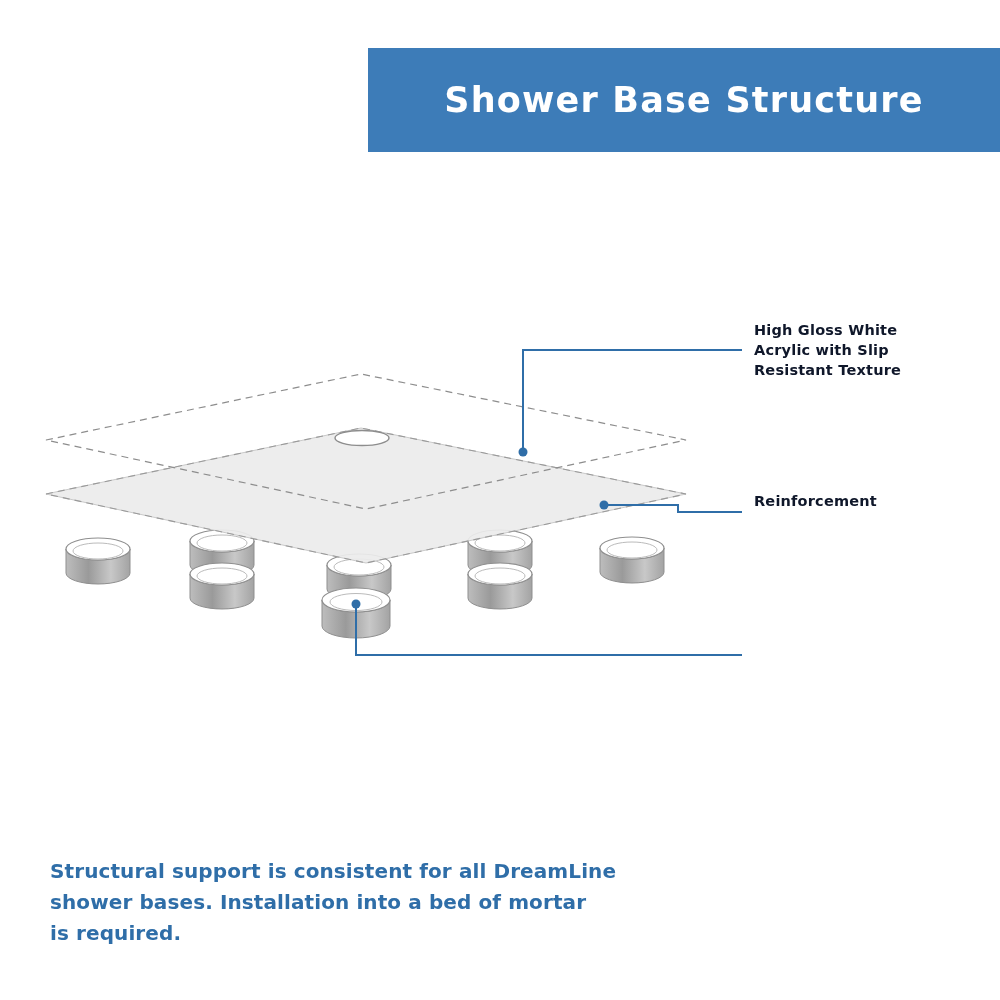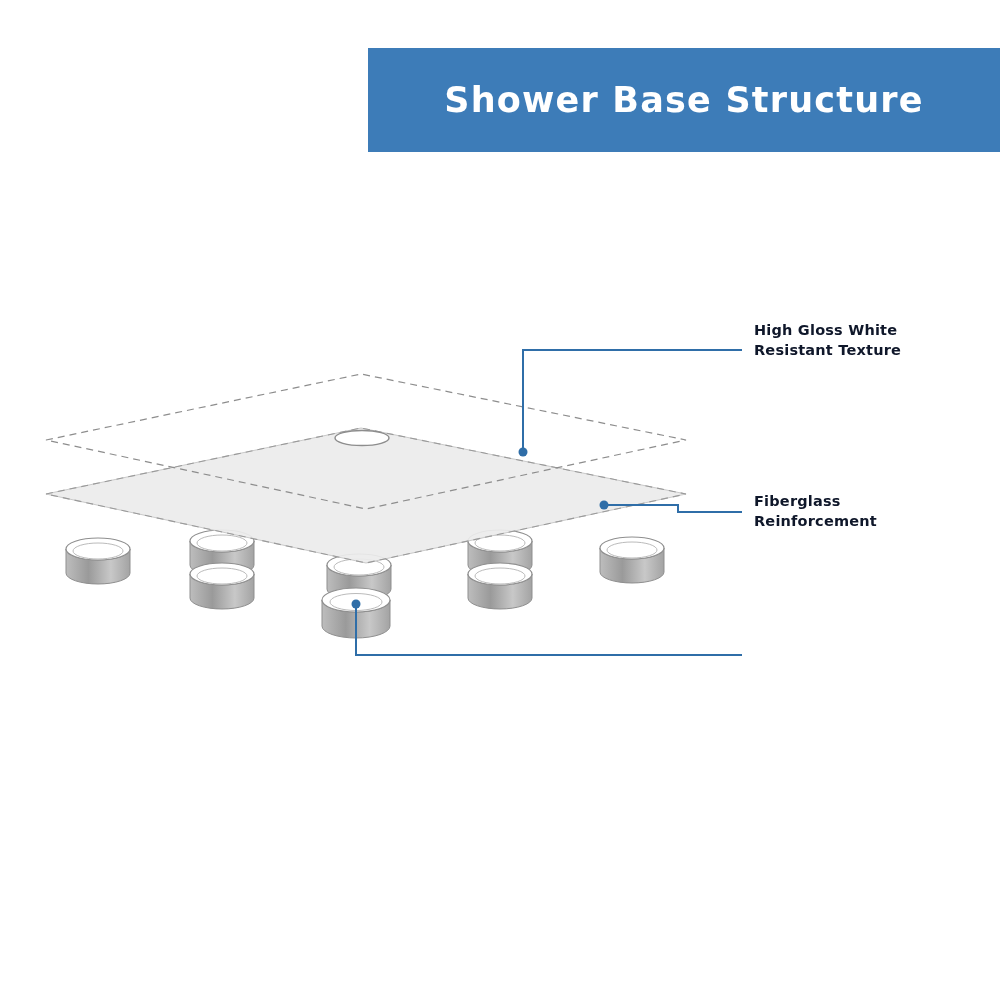--- a/index.html
+++ b/index.html
@@ -163,23 +163,28 @@
       <path d="M604,505 L678,505 L678,512 L742,512"></path>
       <circle cx="604" cy="505" r="4.5" fill="#2f6ea8" stroke="none"></circle>
 
       <path d="M356,604 L356,655 L742,655"></path>
       <circle cx="356" cy="604" r="4.5" fill="#2f6ea8" stroke="none"></circle>
     </g>
   </svg>
 
   <div class="callout" id="callout-acrylic">
     <div>High Gloss White</div>
+    <div>Acrylic with Slip</div>
     <div>Resistant Texture</div>
   </div>
 
   <div class="callout" id="callout-fiberglass">
-    <div>Fiberglass</div>
     <div>Reinforcement</div>
   </div>
 
 
+  <div class="footer-note">
+    <div>Structural support is consistent for all DreamLine</div>
+    <div>shower bases. Installation into a bed of mortar</div>
+    <div>is required.</div>
+  </div>
 
 </div>
 
 </body></html>

